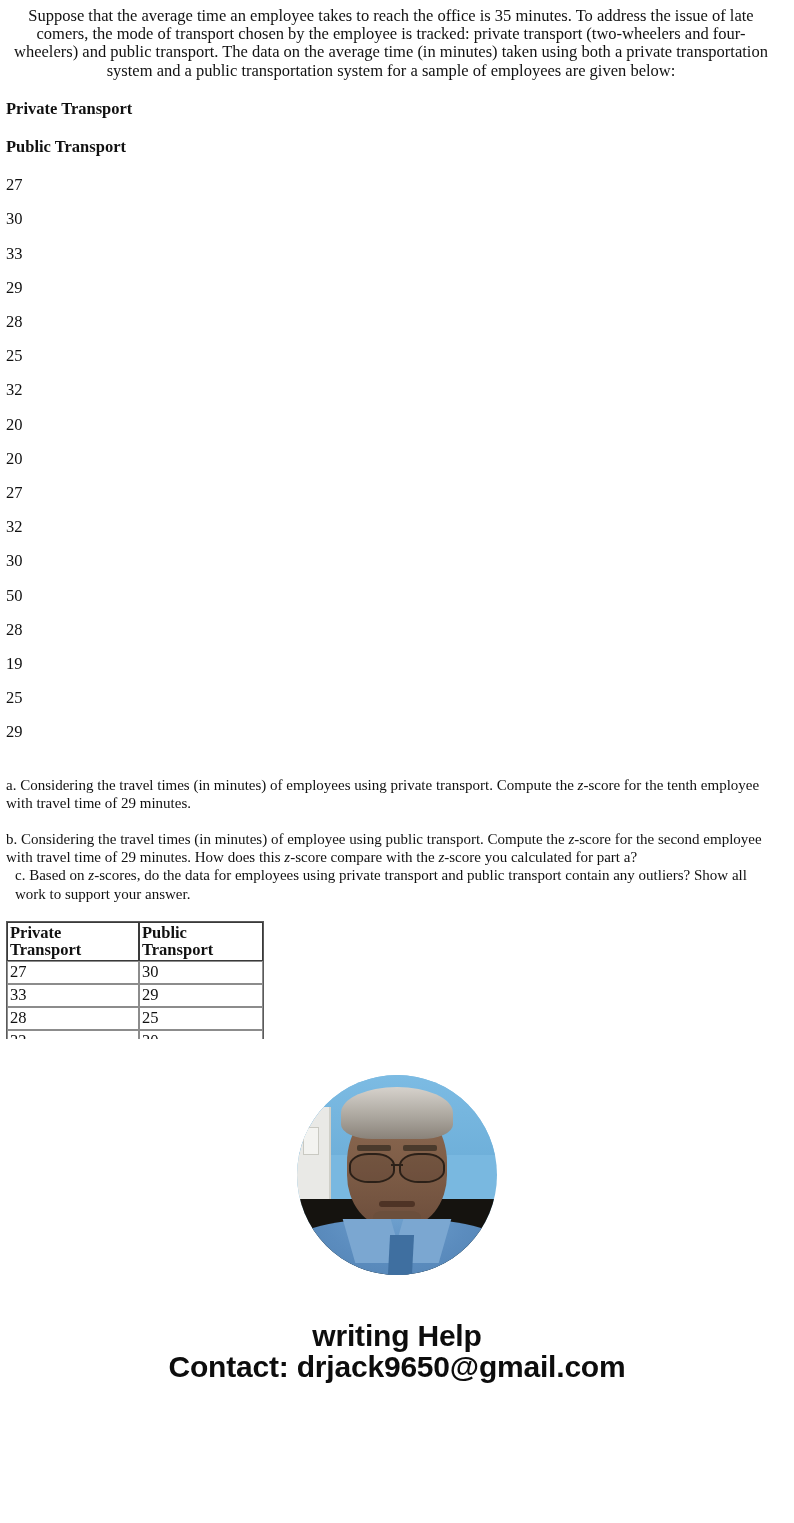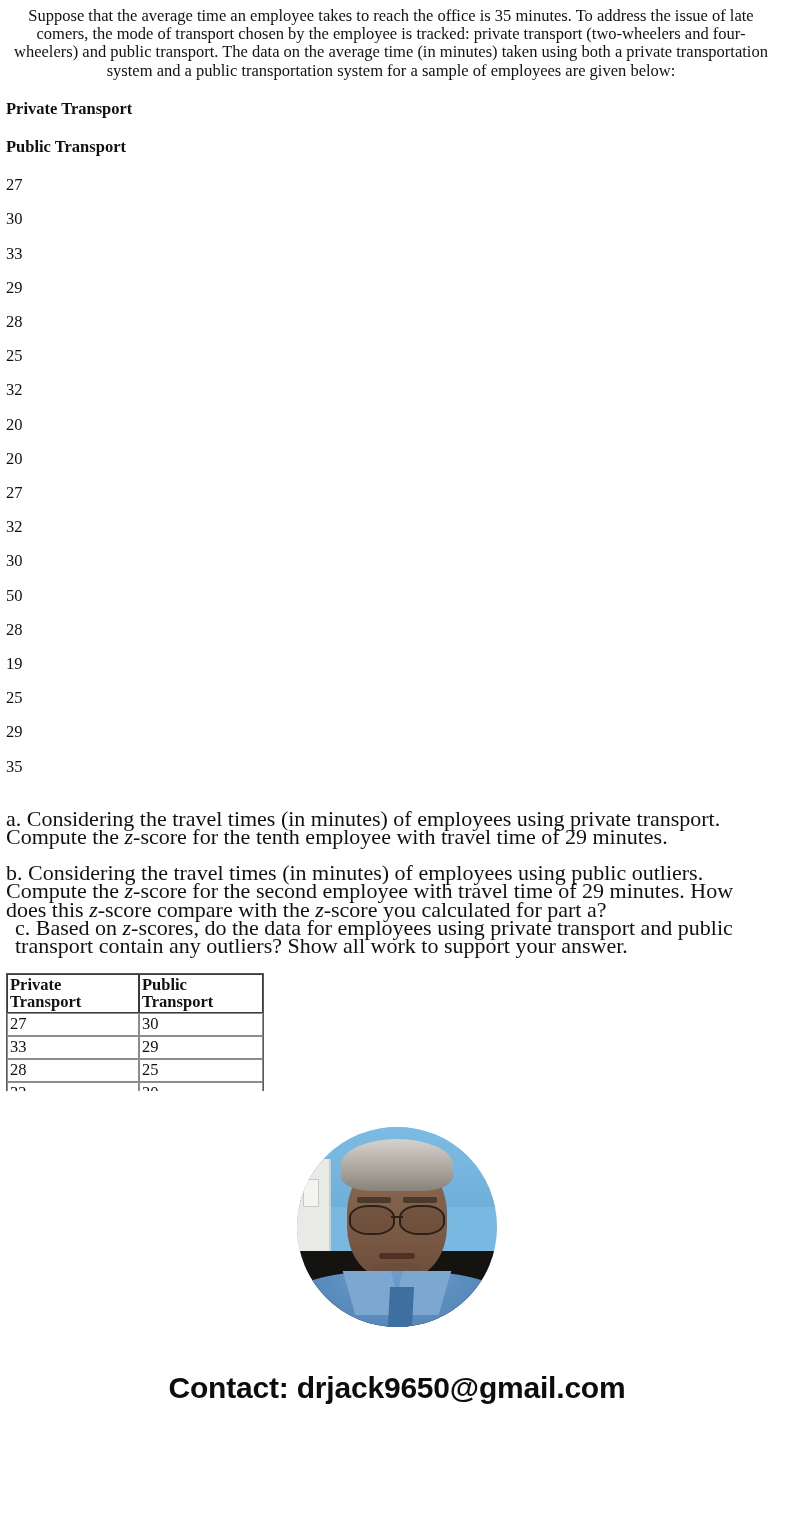--- a/index.html
+++ b/index.html
@@ -54,21 +54,21 @@
     padding: 0 6px;
     margin-top: 16px;
   }
   .numlist li:first-child { margin-top: 20px; }
 
   
   .questions {
     margin-top: 34px;
   }
   .qpara {
-    font-size: 22px;
+    font-size: 15px;
     line-height: 18.2px;
     margin: 0;
     padding: 0 20px 0 6px;
   }
   .qpara + .qpara { margin-top: 18px; }
   .qpara.tight + .qpara.tight { margin-top: 0; padding-left: 15px; }
   .zi { font-style: italic; }
 
   
   .tablewrap {
@@ -271,27 +271,26 @@
     <li>20</li>
     <li>20</li>
     <li>27</li>
     <li>32</li>
     <li>30</li>
     <li>50</li>
     <li>28</li>
     <li>19</li>
     <li>25</li>
     <li>29</li>
-    <li>35</li>
   </ul>
 
   <div class="questions">
     <p class="qpara"><span>a. Considering the travel times (in minutes) of employees using private transport. Compute the </span><span class="zi">z</span><span>-score for the tenth employee with travel time of 29 minutes.</span></p>
 
-    <p class="qpara tight"><span>b. Considering the travel times (in minutes) of employees using public outliers. Compute the </span><span class="zi">z</span><span>-score for the second employee with travel time of 29 minutes. How does this </span><span class="zi">z</span><span>-score compare with the </span><span class="zi">z</span><span>-score you calculated for part a?</span></p>
+    <p class="qpara tight"><span>b. Considering the travel times (in minutes) of employee using public transport. Compute the </span><span class="zi">z</span><span>-score for the second employee with travel time of 29 minutes. How does this </span><span class="zi">z</span><span>-score compare with the </span><span class="zi">z</span><span>-score you calculated for part a?</span></p>
 
     <p class="qpara tight"><span>c. Based on </span><span class="zi">z</span><span>-scores, do the data for employees using private transport and public transport contain any outliers? Show all work to support your answer.</span></p>
   </div>
 
   <div class="tablewrap">
     <table class="data">
       <thead>
         <tr>
           <th class="col-private">Private Transport</th>
           <th class="col-public">Public Transport</th>
@@ -338,16 +337,17 @@
       <div class="av-mouth"></div>
       <div class="av-neck"></div>
       <div class="av-shirt"></div>
       <div class="av-collar-l"></div>
       <div class="av-collar-r"></div>
       <div class="av-tie"></div>
     </div>
   </div>
 
   <div class="promo">
+    <span class="line2">writing Help</span>
     <span class="line3">Contact: drjack9650@gmail.com</span>
   </div>
 
 </div>
 
 </body></html>

